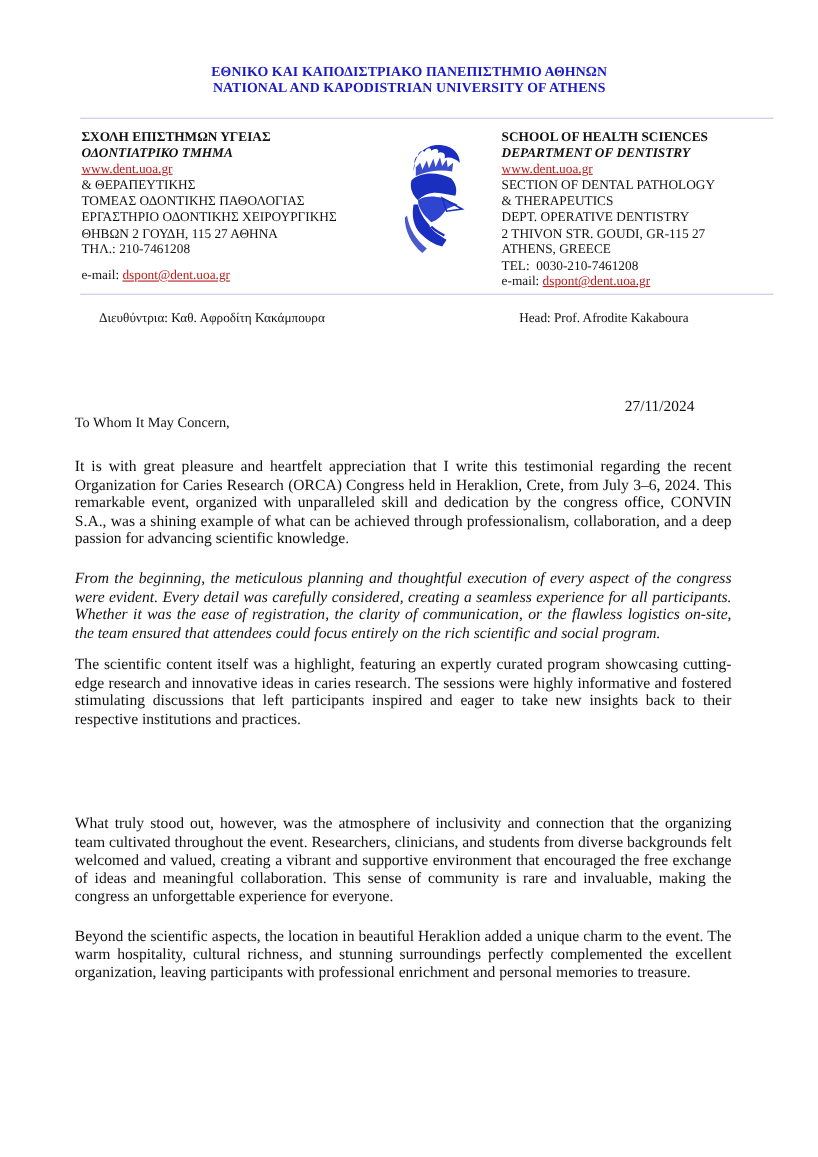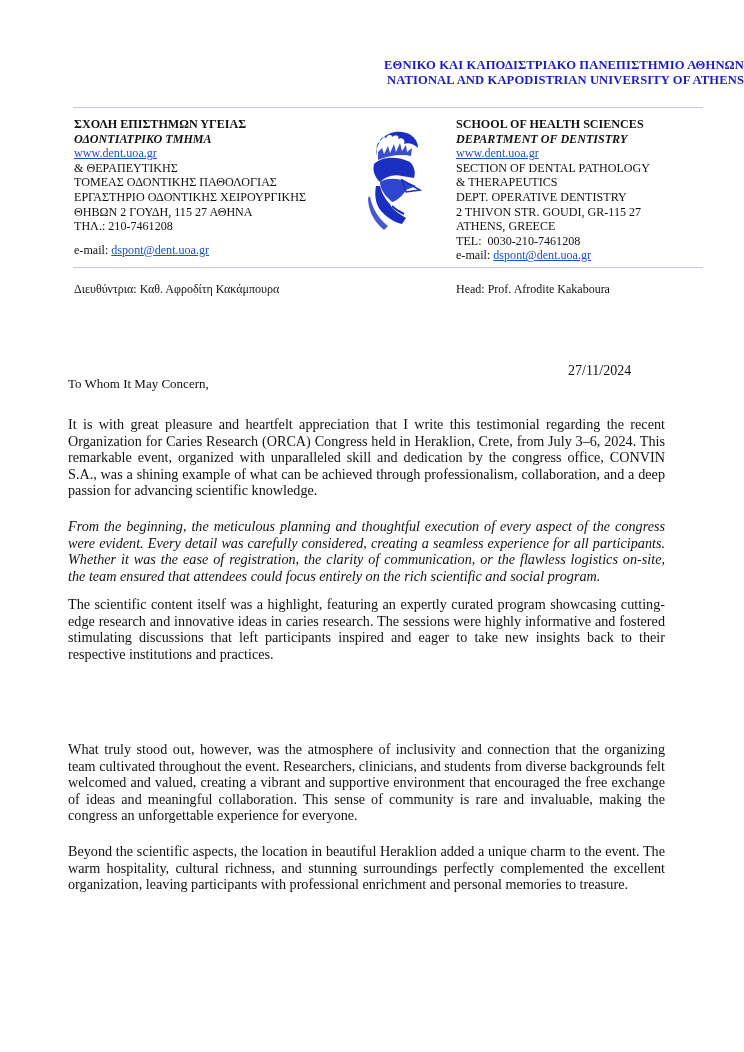--- a/index.html
+++ b/index.html
@@ -13,21 +13,21 @@
       position: relative;
       overflow: hidden;
       font-family: "Liberation Serif", "DejaVu Serif", serif;
       color: #111111;
     }
     .uni-title {
       position: absolute;
       left: 0;
       top: 58px;
       width: 744px;
-      text-align: right;
+      text-align: center;
       color: #1b1bc4;
       font-weight: bold;
       font-size: 12.6px;
       line-height: 15px;
       letter-spacing: 0.1px;
     }
     .uni-title div { white-space: nowrap; }
     .rule {
       position: absolute;
       left: 73px;
@@ -43,39 +43,40 @@
       top: 117px;
       font-size: 12.1px;
       line-height: 14.6px;
       white-space: nowrap;
     }
     .col.left { left: 74px; }
     .col.right { left: 456px; }
     .col .b { font-weight: bold; }
     .col .bi { font-weight: bold; font-style: italic; }
     .col a, .col .link {
-      color: #1d4ed8;
+      color: #b91c1c;
       text-decoration: underline;
       font-family: Liberation Serif, serif;
     }
     .col .email-line.left-email { margin-top: 9px; }
 
     .logo {
       position: absolute;
       left: 362px;
       top: 126px;
       width: 62px;
       height: 108px;
     }
 
     .director {
       position: absolute;
       top: 282px;
       font-size: 12px;
       white-space: nowrap;
+      margin-left: 16px;
     }
     .director.left { left: 74px; }
     .director.right { left: 456px; }
 
     .date {
       position: absolute;
       left: 568px;
       top: 363px;
       font-weight: normal;
       font-size: 14px;

